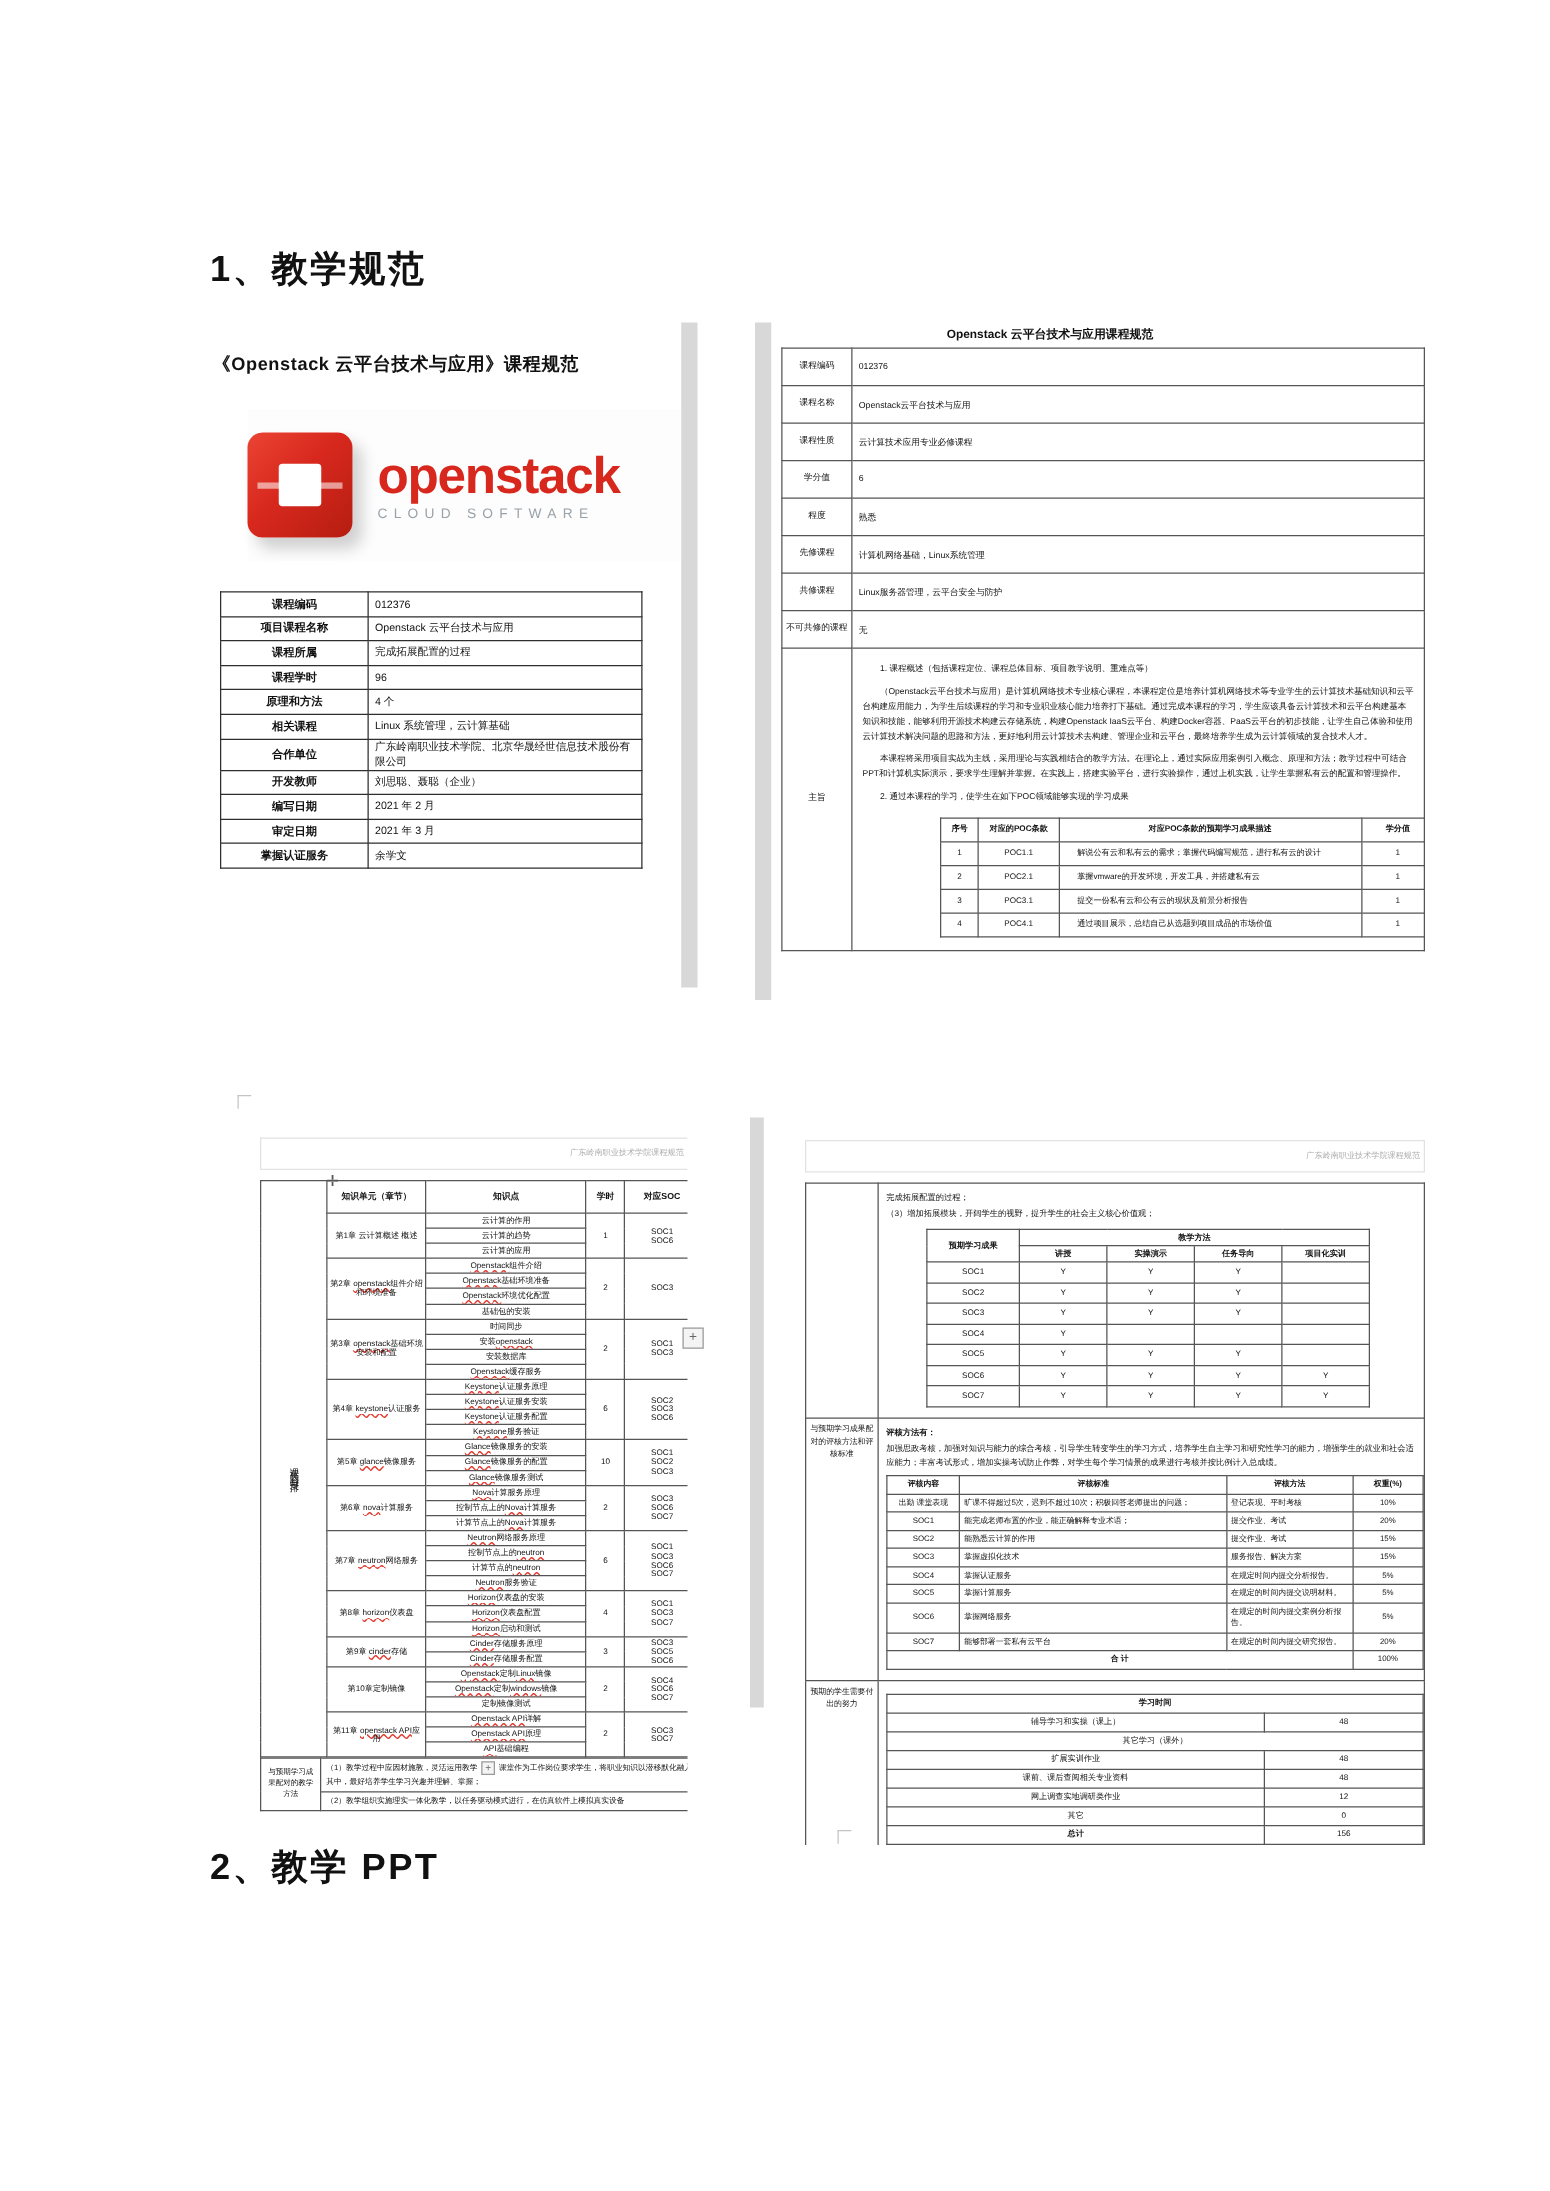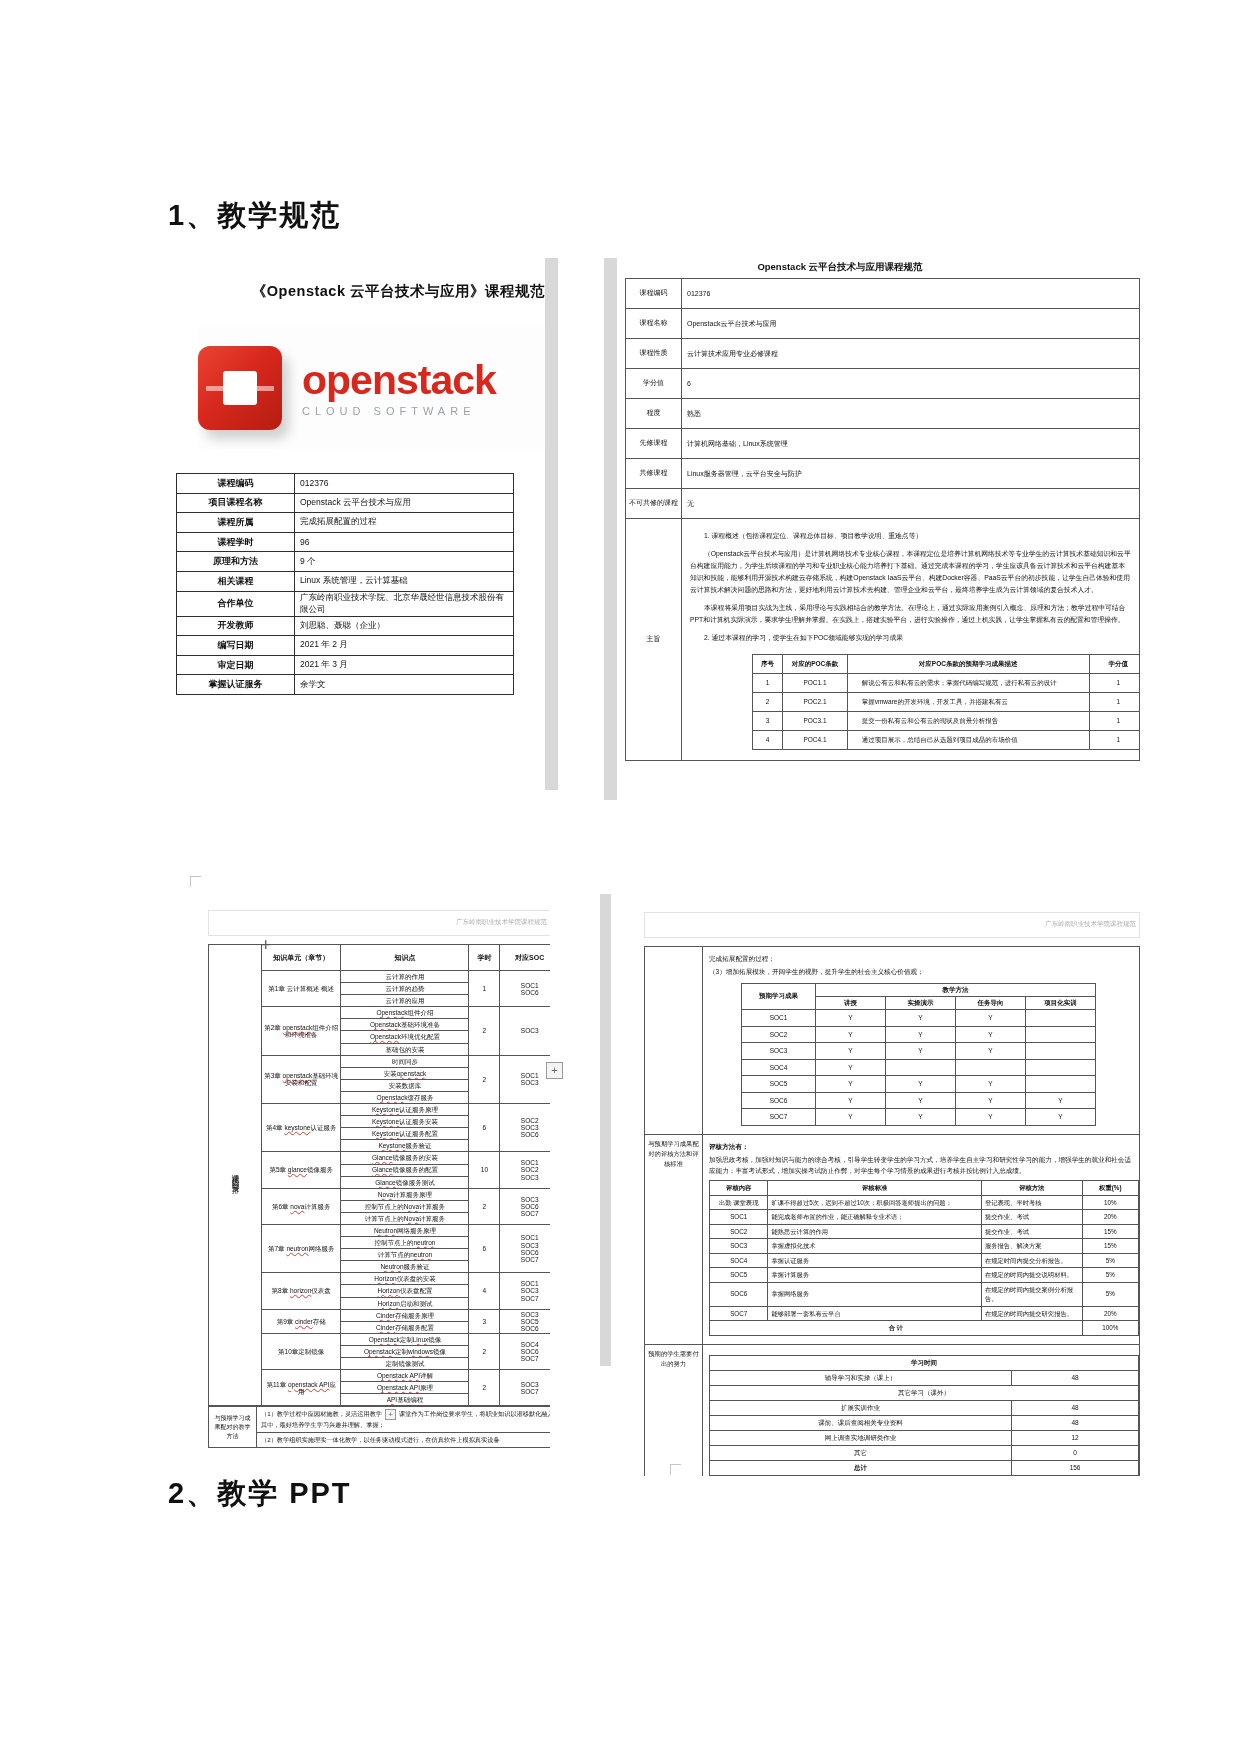--- a/index.html
+++ b/index.html
@@ -11,21 +11,21 @@
 #sec2{top:1474px}
 .thumb{position:absolute;background:#fff;overflow:hidden}
 #doc1{left:170px;top:262px;width:375px;height:528px}
 #doc2{left:604px;top:252px;width:536px;height:628px}
 #doc3{left:150px;top:860px;width:400px;height:624px}
 #doc4{left:598px;top:860px;width:542px;height:616px}
 .vstrip{position:absolute;background:#d8d8d8}
 #strip1{left:545px;top:258px;width:13px;height:532px}
 #plusbox-mid{position:absolute;left:546px;top:1062px;width:17px;height:17px;border:1px solid #999;background:#f4f4f4;font-size:11px;line-height:15px;text-align:center;color:#666}
 
-.d1-title{margin-top:20px;text-align:right;font-size:14.5px;font-weight:700;letter-spacing:.5px}
+.d1-title{margin-top:20px;text-align:left;font-size:14.5px;font-weight:700;letter-spacing:.5px}
 .d1-logo{margin:26px 0 0 28px;display:flex;align-items:center;gap:20px;height:122px;background:#fdfdfd}
 .cube{position:relative;width:84px;height:84px;background:linear-gradient(135deg,#ea4433 0%,#d8281e 45%,#b51d10 100%);border-radius:12px;box-shadow:7px 9px 12px rgba(0,0,0,.18)}
 .cube::after{content:"";position:absolute;left:25px;top:25px;width:34px;height:34px;background:#fff;border-radius:3px}
 .cube::before{content:"";position:absolute;left:8px;top:40px;width:68px;height:5px;background:rgba(255,255,255,.55)}
 .logo-word{font-size:41px;font-weight:700;color:#d8281e;letter-spacing:-1px;line-height:1}
 .logo-sub{font-size:11px;color:#9aa2a9;letter-spacing:5px;margin-top:4px}
 .d1-table{width:338px;margin:24px 0 0 6px;border-collapse:collapse}
 .d1-table td{border:1.4px solid #2e2e2e;font-size:8.5px;height:19.6px;padding:0 5px;vertical-align:middle}
 td.d1l{width:118px;text-align:center;font-weight:700;font-size:9px}
 
@@ -109,21 +109,21 @@
           <tr>
             <td class="d1l">课程所属</td>
             <td class="d1v">完成拓展配置的过程</td>
           </tr>
           <tr>
             <td class="d1l">课程学时</td>
             <td class="d1v">96</td>
           </tr>
           <tr>
             <td class="d1l">原理和方法</td>
-            <td class="d1v">9 个</td>
+            <td class="d1v">4 个</td>
           </tr>
           <tr>
             <td class="d1l">相关课程</td>
             <td class="d1v">Linux 系统管理，云计算基础</td>
           </tr>
           <tr>
             <td class="d1l">合作单位</td>
             <td class="d1v">广东岭南职业技术学院、北京华晟经世信息技术股份有限公司</td>
           </tr>
           <tr>

